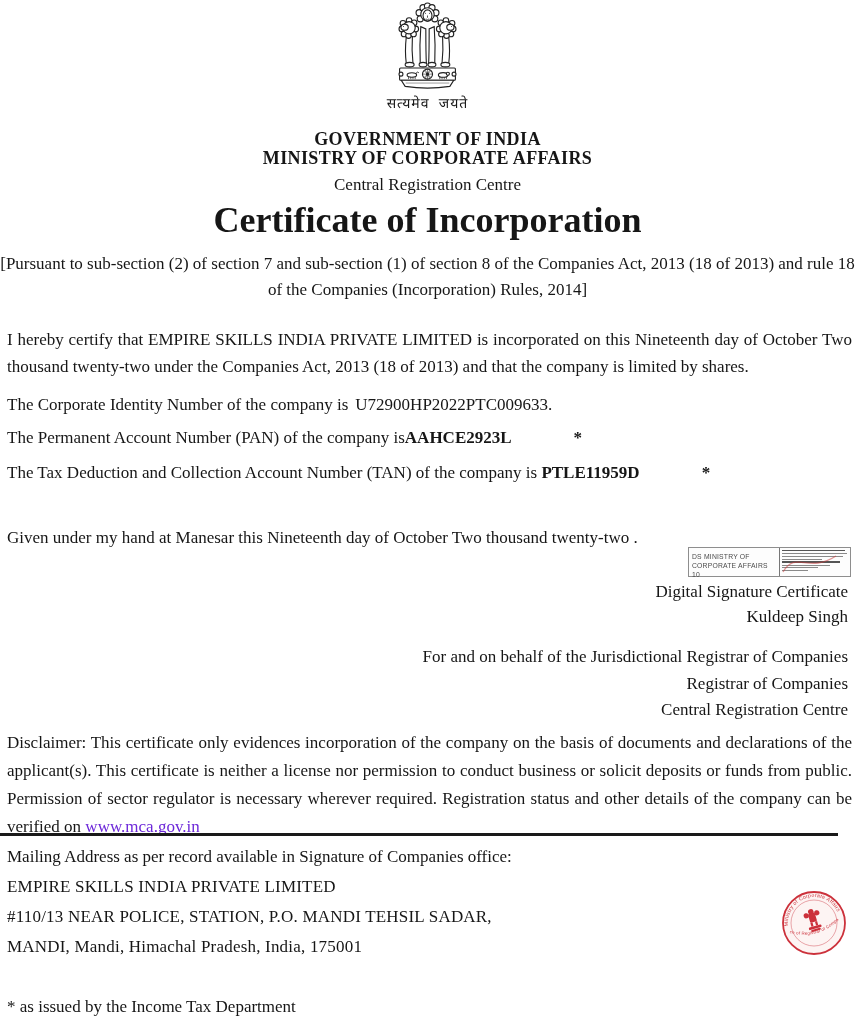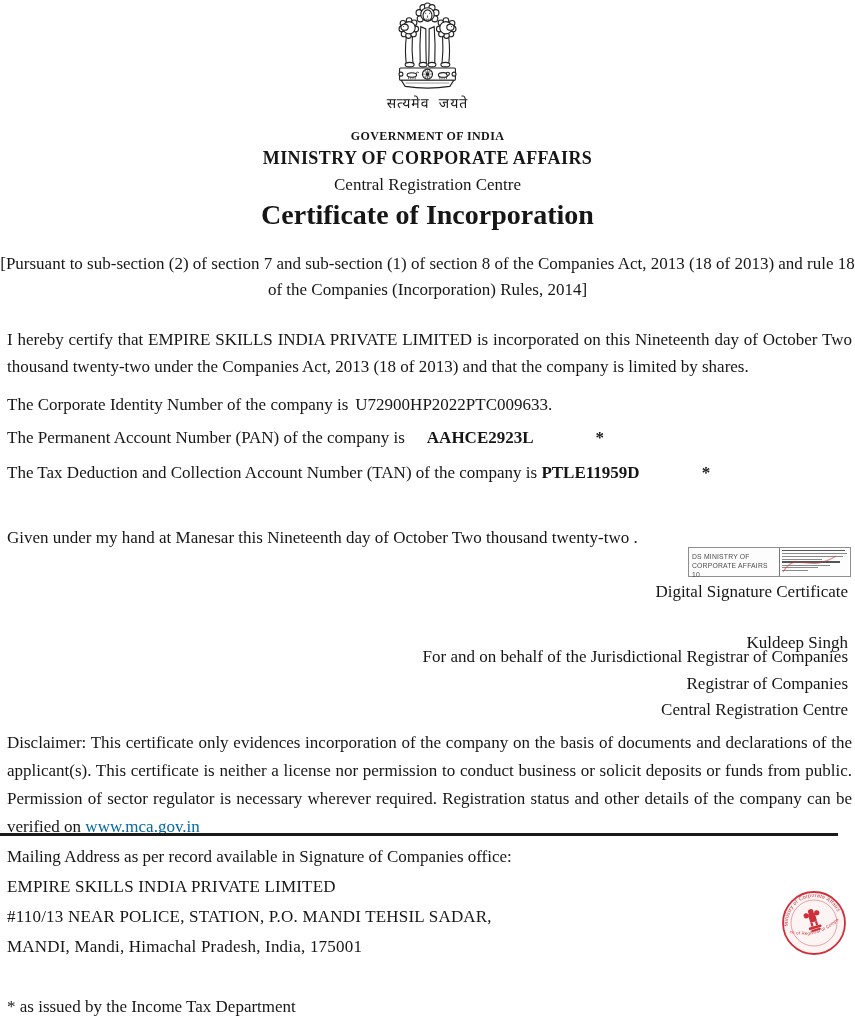--- a/index.html
+++ b/index.html
@@ -15,60 +15,60 @@
     overflow:hidden;
   }
   .abs { position:absolute; left:0; right:0; }
   .c { text-align:center; }
   .r { text-align:right; padding-right:7px; }
   .l { padding-left:7px; padding-right:3px; }
 
   .emblem   { top:2px; text-align:center; }
   .emblem svg { display:block; margin:0 auto; }
   .motto    { top:93px; font-size:14px; letter-spacing:1px; font-family:Liberation Mono, monospace; }
-  .gov      { top:129px; font-weight:bold; font-size:12px; letter-spacing:.4px; }
+  .gov      { top:129px; font-weight:bold; font-size:18px; letter-spacing:.4px; }
   .ministry { top:148px; font-weight:bold; font-size:18px; letter-spacing:.4px; }
   .crc      { top:175px; font-size:17px; }
-  .title    { top:199px; font-weight:bold; font-size:28px; font-family:"Liberation Serif",serif; }
+  .title    { top:199px; font-weight:bold; font-size:36px; font-family:"Liberation Serif",serif; }
   .pursuant { top:251px; line-height:26px; padding:0 0; }
   .certify  { top:326px; line-height:27px; text-align:justify; }
   .cin      { top:395px; }
   .pan      { top:428px; }
   .tan      { top:463px; }
   .given    { top:528px; }
   .val-cin  { margin-left:7px; }
   .val-bold { font-weight:bold; }
-  .pan .val-bold { margin-left:22px; }
+  .pan .val-bold { margin-left:0; }
   .asterisk { font-weight:bold; margin-left:62px; }
 
   .dsbox {
     position:absolute; left:688px; top:547px; width:163px; height:30px;
     border:1px solid #8e8e8e; display:flex; background:#fdfdfd;
   }
   .dsbox .dsleft {
     width:56%; padding:4px 2px 2px 3px;
     font-family:"Liberation Sans","DejaVu Sans",sans-serif;
     font-size:6.8px; line-height:1.35; color:#4a4a4a; letter-spacing:.2px;
   }
   .dsbox .dsright {
     flex:1; border-left:1px solid #777; padding:2px 2px;
     display:flex; flex-direction:column; gap:1.7px; position:relative; overflow:hidden;
   }
   .fl { height:1.1px; background:#8a8a8a; }
   .fl.dark { background:#555; height:1.4px; }
   .ds-swoosh { position:absolute; left:0; top:0; }
 
   .dsc       { top:582px; }
-  .signatory { top:633px; }
+  .signatory { top:607px; }
   .behalf    { top:647px;text-align:right; }
   .registrar { top:674px; }
   .crc2      { top:700px; }
 
   .disclaimer { top:729px; line-height:28px; text-align:justify; }
-  .link { color:#0369a1; text-decoration:underline; cursor:pointer; }
+  .link { color:#6d28d9; text-decoration:underline; cursor:pointer; }
 
   .rule { position:absolute; left:0; top:833px; width:838px; height:3px; background:#1a1a1a; }
 
   .mailhead { top:847px; }
   .company  { top:877px; letter-spacing:.2px; }
   .addr1    { top:907px; letter-spacing:.2px; }
   .addr2    { top:937px; letter-spacing:.2px; }
   .footnote { top:997px; }
 
   .seal { position:absolute; left:780px; top:889px; width:68px; height:68px; opacity:.92; }

